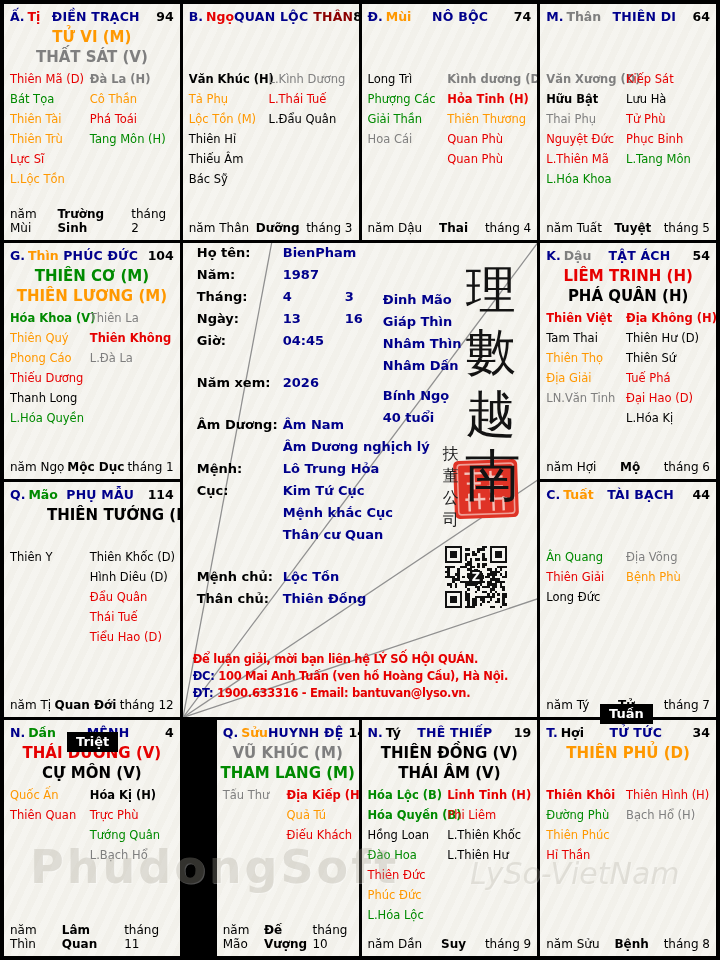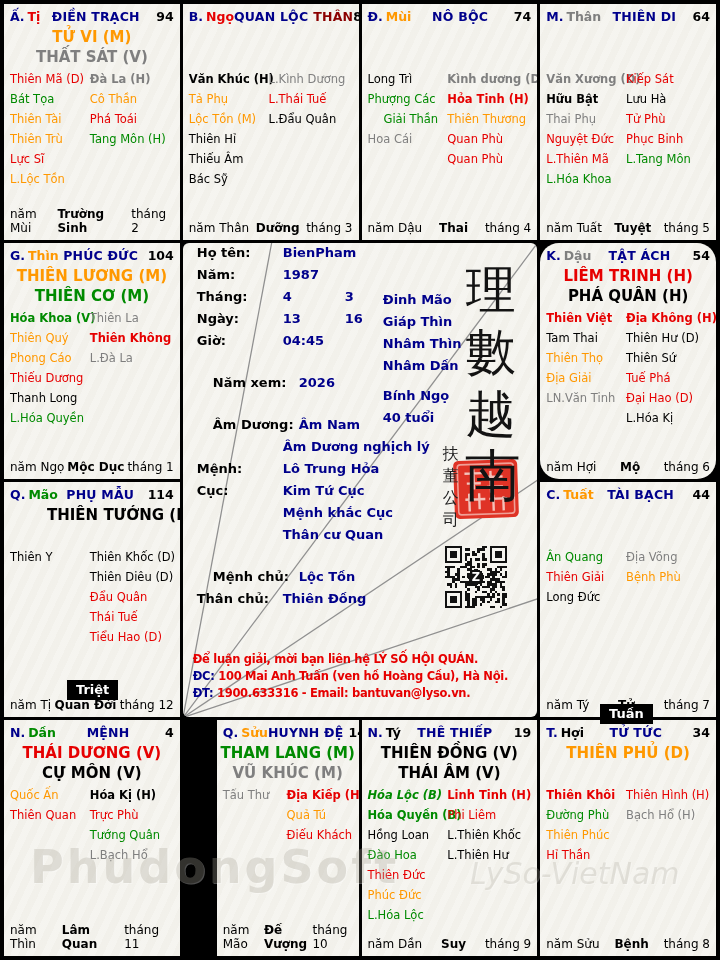--- a/index.html
+++ b/index.html
@@ -20,48 +20,48 @@
   .num{color:#000;}
   .mains{font-weight:bold;font-size:15px;text-align:center;min-height:42px;
          margin-top:3px;line-height:20px;white-space:nowrap;}
   .cols{display:flex;padding-left:6px;font-size:11.5px;line-height:20px;flex:1;white-space:nowrap;}
   .col-l{width:47%;}
   .col-r{width:53%;}
   .star.b{font-weight:bold;}
   .cell-foot{display:flex;justify-content:space-between;font-size:12px;padding:0 6px 5px 6px;}
   .f-stage{font-weight:bold;}
   
-  .center{grid-row:2/4;grid-column:2/4;position:relative;overflow:hidden;border-radius:6px;}
+  .center{grid-row:2/4;grid-column:2/4;position:relative;overflow:hidden;}
   .lines{position:absolute;inset:0;width:100%;height:100%;}
   .irow{position:relative;height:22px;font-size:13px;font-weight:bold;}
   .irow .lab{position:absolute;left:14px;color:#000;}
   .irow .v1{position:absolute;left:100px;color:#00008B;}
   .irow .v2{position:absolute;left:162px;color:#00008B;}
-  .irow.gap{margin-top:20px;margin-left:16px;}
+  .irow.gap{margin-top:20px;}
   #info{position:absolute;left:0;top:2px;right:0;}
   .pillars{position:absolute;left:200px;top:46px;font-size:13px;font-weight:bold;
            color:#00008B;line-height:22px;}
   .agegrp{position:absolute;left:200px;top:142px;font-size:13px;font-weight:bold;
           color:#00008B;line-height:22px;}
   .calli-big{position:absolute;left:282px;top:18px;width:52px;text-align:center;
              font-family:"DejaVu Serif",serif;color:#131313;z-index:3;}
   .calli-big div{font-size:50px;line-height:58px;height:62px;}
   .calli-big div:last-child{font-size:56px;}
   .calli-small{position:absolute;left:258px;top:200px;width:20px;text-align:center;
                font-family:"DejaVu Serif",serif;color:#222;z-index:2;}
   .calli-small div{font-size:16px;line-height:22px;}
   .seal{position:absolute;left:270px;top:216px;z-index:1;transform:rotate(-2deg);}
   .qr{position:absolute;left:262px;top:303px;}
   .ad{position:absolute;left:10px;top:408px;width:344px;font-size:11.5px;font-weight:bold;
       letter-spacing:-.3px;line-height:17px;color:#E60000;white-space:nowrap;}
   .ad .bl{color:#00008B;}
   
   .badge{position:absolute;background:#000;color:#fff;font-weight:bold;font-size:13px;
          padding:2px 9px 3px 9px;z-index:6;}
-  #badge-triet{left:67px;top:680px;}
+  #badge-triet{left:67px;top:732px;}
   #badge-tuan{left:600px;top:704px;}
   
   .wm{position:absolute;pointer-events:none;z-index:5;color:#aaa69a;}
   #wm1{left:30px;top:840px;font-size:46px;font-weight:bold;letter-spacing:3px;
        opacity:.30;text-shadow:1px 1px 0 #fff;}
   #wm2{left:470px;top:856px;font-size:30px;font-style:italic;opacity:.25;text-shadow:1px 1px 0 #fff;}
 </style>
 </head>
 <body>
 
@@ -436,21 +436,21 @@
     <div class="cell-head">
       <span><span class="stem">Đ.</span><span class="branch" style="color: rgb(255, 152, 0);">Mùi</span></span>
       <span class="palace-wrap"><span class="pname">NÔ BỘC</span><span class="palace-extra"></span></span>
       <span class="num">74</span>
     </div>
     <div class="mains"></div>
     <div class="cols">
       <div class="col-l">
           <div class="star" style="color: rgb(0, 0, 0);">Long Trì</div>
           <div class="star" style="color: rgb(0, 138, 0);">Phượng Các</div>
-          <div class="star" style="color: rgb(0, 138, 0); margin-left: 16px;">Giải Thần</div>
+          <div class="star" style="color: rgb(0, 138, 0);">Giải Thần</div>
           <div class="star" style="color: rgb(127, 127, 127);">Hoa Cái</div>
         </div>
       <div class="col-r">
           <div class="star b" style="color: rgb(127, 127, 127);">Kình dương (D)</div>
           <div class="star b" style="color: rgb(230, 0, 0);">Hỏa Tinh (H)</div>
           <div class="star" style="color: rgb(255, 152, 0);">Thiên Thương</div>
           <div class="star" style="color: rgb(230, 0, 0);">Quan Phù</div>
           <div class="star" style="color: rgb(230, 0, 0);">Quan Phù</div>
         </div>
     </div>
@@ -492,22 +492,22 @@
     </div>
   </div>
 
   <div class="cell paper" style="grid-row-start: 2; grid-column-start: 1;">
     <div class="cell-head">
       <span><span class="stem">G.</span><span class="branch" style="color: rgb(255, 152, 0);">Thìn</span></span>
       <span class="palace-wrap"><span class="pname">PHÚC ĐỨC</span><span class="palace-extra"></span></span>
       <span class="num">104</span>
     </div>
     <div class="mains">
+        <div class="star" style="color: rgb(0, 138, 0);">THIÊN CƠ (M)</div>
         <div class="star" style="color: rgb(255, 152, 0);">THIÊN LƯƠNG (M)</div>
-        <div class="star" style="color: rgb(0, 138, 0);">THIÊN CƠ (M)</div>
       </div>
     <div class="cols">
       <div class="col-l">
           <div class="star b" style="color: rgb(0, 138, 0);">Hóa Khoa (V)</div>
           <div class="star" style="color: rgb(255, 152, 0);">Thiên Quý</div>
           <div class="star" style="color: rgb(255, 152, 0);">Phong Cáo</div>
           <div class="star" style="color: rgb(230, 0, 0);">Thiếu Dương</div>
           <div class="star" style="color: rgb(0, 0, 0);">Thanh Long</div>
           <div class="star" style="color: rgb(0, 138, 0);">L.Hóa Quyền</div>
         </div>
@@ -517,21 +517,21 @@
           <div class="star" style="color: rgb(127, 127, 127);">L.Đà La</div>
         </div>
     </div>
     <div class="cell-foot">
       <span class="f-year">năm Ngọ</span>
       <span class="f-stage">Mộc Dục</span>
       <span class="f-month">tháng 1</span>
     </div>
   </div>
 
-  <div class="cell paper" style="grid-row-start: 2; grid-column-start: 4; border-radius: 19px;">
+  <div class="cell paper" style="grid-row-start: 2; grid-column-start: 4;">
     <div class="cell-head">
       <span><span class="stem">K.</span><span class="branch" style="color: rgb(127, 127, 127);">Dậu</span></span>
       <span class="palace-wrap"><span class="pname">TẬT ÁCH</span><span class="palace-extra"></span></span>
       <span class="num">54</span>
     </div>
     <div class="mains">
         <div class="star" style="color: rgb(230, 0, 0);">LIÊM TRINH (H)</div>
         <div class="star" style="color: rgb(0, 0, 0);">PHÁ QUÂN (H)</div>
       </div>
     <div class="cols">
@@ -566,21 +566,21 @@
     </div>
     <div class="mains">
         <div class="star" style="color: rgb(0, 0, 0); padding-left: 43px;">THIÊN TƯỚNG (H)</div>
       </div>
     <div class="cols">
       <div class="col-l">
           <div class="star" style="color: rgb(0, 0, 0);">Thiên Y</div>
         </div>
       <div class="col-r">
           <div class="star" style="color: rgb(0, 0, 0);">Thiên Khốc (D)</div>
-          <div class="star" style="color: rgb(0, 0, 0);">Thiên Diêu (D)</div>
+          <div class="star" style="color: rgb(0, 0, 0);">Hình Diêu (D)</div>
           <div class="star" style="color: rgb(230, 0, 0);">Đẩu Quân</div>
           <div class="star" style="color: rgb(230, 0, 0);">Thái Tuế</div>
           <div class="star" style="color: rgb(230, 0, 0);">Tiểu Hao (D)</div>
         </div>
     </div>
     <div class="cell-foot">
       <span class="f-year">năm Tị</span>
       <span class="f-stage">Quan Đới</span>
       <span class="f-month">tháng 12</span>
     </div>
@@ -640,22 +640,22 @@
     </div>
   </div>
 
   <div class="cell paper" style="grid-row-start: 4; grid-column-start: 2; margin-left: 34px;">
     <div class="cell-head">
       <span><span class="stem">Q.</span><span class="branch" style="color: rgb(255, 152, 0);">Sửu</span></span>
       <span class="palace-wrap"><span class="pname">HUYNH ĐỆ</span><span class="palace-extra"></span></span>
       <span class="num">14</span>
     </div>
     <div class="mains">
+        <div class="star" style="color: rgb(127, 127, 127);">VŨ KHÚC (M)</div>
         <div class="star" style="color: rgb(0, 138, 0);">THAM LANG (M)</div>
-        <div class="star" style="color: rgb(127, 127, 127);">VŨ KHÚC (M)</div>
       </div>
     <div class="cols">
       <div class="col-l">
           <div class="star" style="color: rgb(127, 127, 127);">Tấu Thư</div>
         </div>
       <div class="col-r">
           <div class="star b" style="color: rgb(230, 0, 0);">Địa Kiếp (H)</div>
           <div class="star" style="color: rgb(255, 152, 0);">Quả Tú</div>
           <div class="star" style="color: rgb(230, 0, 0);">Điếu Khách</div>
         </div>
@@ -672,21 +672,21 @@
       <span><span class="stem">N.</span><span class="branch" style="color: rgb(0, 0, 0);">Tý</span></span>
       <span class="palace-wrap"><span class="pname">THÊ THIẾP</span><span class="palace-extra"></span></span>
       <span class="num">19</span>
     </div>
     <div class="mains">
         <div class="star" style="color: rgb(0, 0, 0);">THIÊN ĐỒNG (V)</div>
         <div class="star" style="color: rgb(0, 0, 0);">THÁI ÂM (V)</div>
       </div>
     <div class="cols">
       <div class="col-l">
-          <div class="star b" style="color: rgb(0, 138, 0); font-style: italic;">Hóa Lộc (B)</div>
+          <div class="star b" style="color: rgb(0, 138, 0);">Hóa Lộc (B)</div>
           <div class="star b" style="color: rgb(0, 138, 0);">Hóa Quyền (B)</div>
           <div class="star" style="color: rgb(0, 0, 0);">Hồng Loan</div>
           <div class="star" style="color: rgb(0, 138, 0);">Đào Hoa</div>
           <div class="star" style="color: rgb(230, 0, 0);">Thiên Đức</div>
           <div class="star" style="color: rgb(255, 152, 0);">Phúc Đức</div>
           <div class="star" style="color: rgb(0, 138, 0);">L.Hóa Lộc</div>
         </div>
       <div class="col-r">
           <div class="star b" style="color: rgb(230, 0, 0);">Linh Tinh (H)</div>
           <div class="star" style="color: rgb(230, 0, 0);">Phi Liêm</div>

